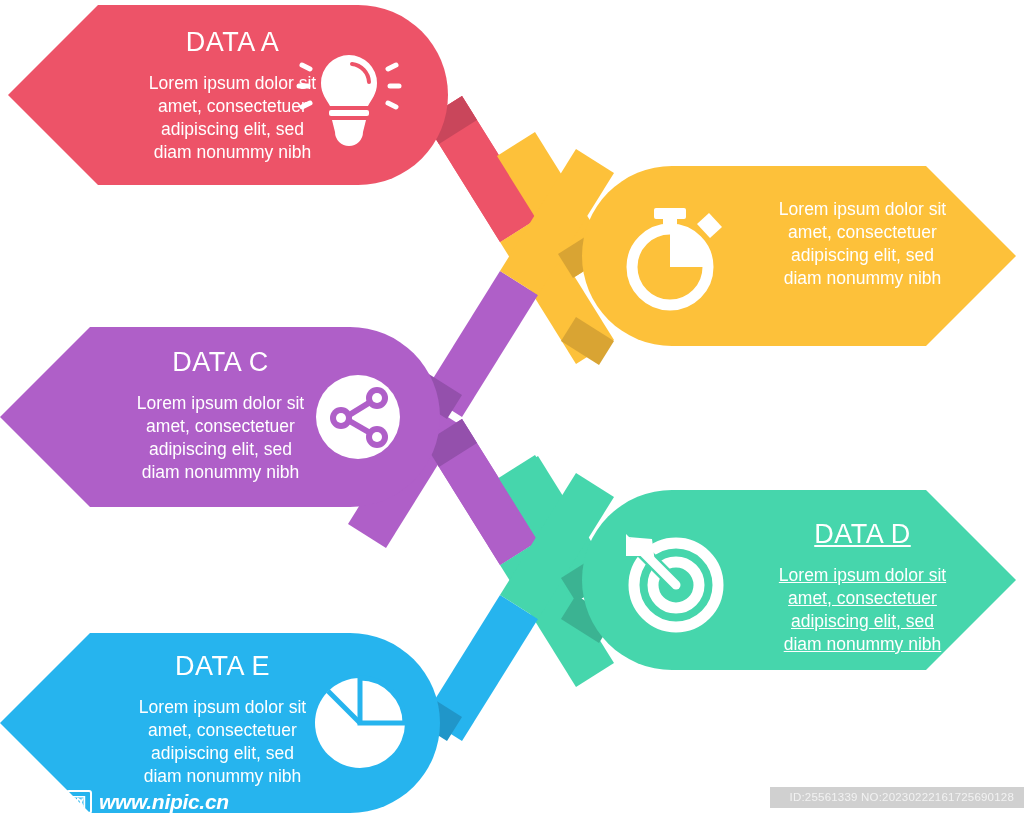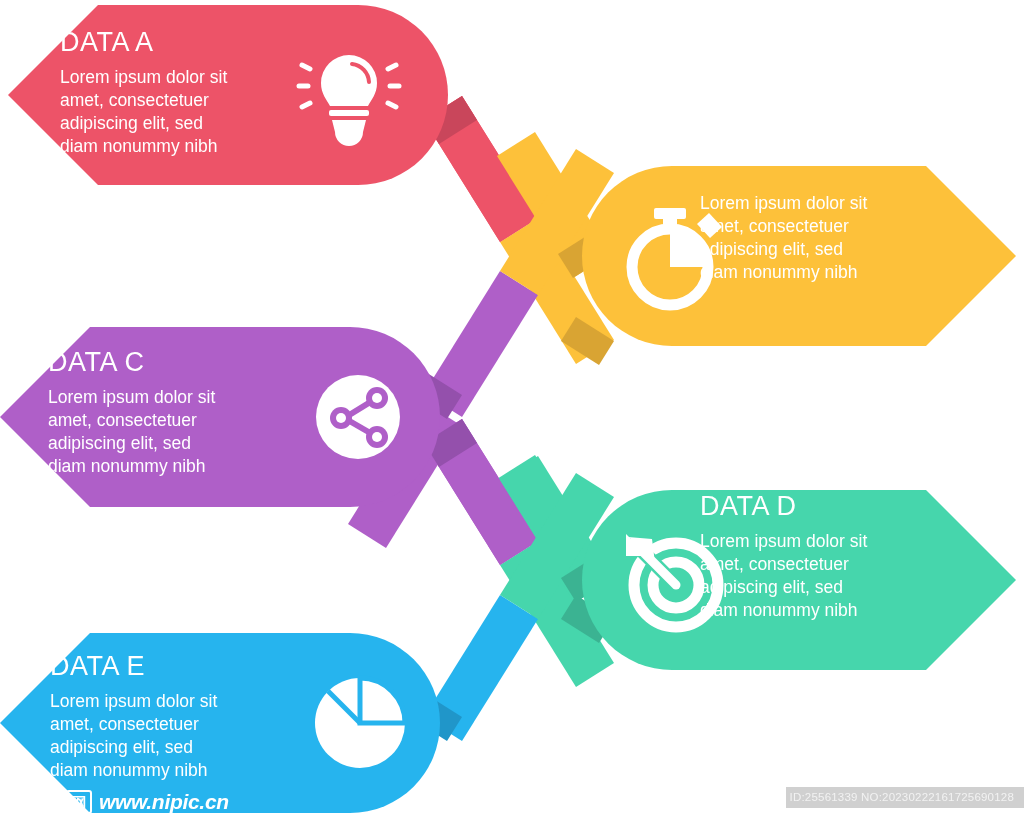--- a/index.html
+++ b/index.html
@@ -25,41 +25,42 @@
   #scene {
     position: absolute;
     left: 0; top: 0;
     width: 1024px;
     height: 820px;
   }
 
   .pod-text {
     position: absolute;
     color: #ffffff;
+    text-align: center;
     pointer-events: none;
   }
   .pod-title {
     font-size: 27px;
     letter-spacing: 0.5px;
     font-weight: 400;
     line-height: 1.1;
     white-space: nowrap;
   }
   .pod-body {
     font-size: 17.5px;
     line-height: 1.32;
     font-weight: 400;
-    margin-top: 8px;
+    margin-top: 14px;
   }
 
   
   #text-a { left: 60px;  top: 28px;  width: 345px; }
   #text-b { left: 700px; top: 184px; width: 325px; }
   #text-c { left: 48px;  top: 348px; width: 345px; }
-  #text-d { left: 700px; top: 492px; width: 325px; }
+  #text-d { left: 700px; top: 520px; width: 325px; text-decoration: underline; }
   #text-e { left: 50px;  top: 652px; width: 345px; }
 
   
   #watermark {
     position: absolute;
     left: 8px;
     bottom: 6px;
     display: flex;
     align-items: center;
     gap: 7px;
@@ -93,21 +94,21 @@
   }
 
   
   #id-badge {
     position: absolute;
     right: 0px;
     bottom: 12px;
     background: #d0d0d0;
     color: #f2f2f2;
     font-size: 11.5px;
-    padding: 4px 10px 5px 4px;
+    padding: 4px 10px 5px 20px;
     letter-spacing: 0.2px;
     font-family: "Liberation Sans", sans-serif;
     white-space: nowrap;
   }
 </style>
 </head>
 <body>
 
 <div id="stage">
 

